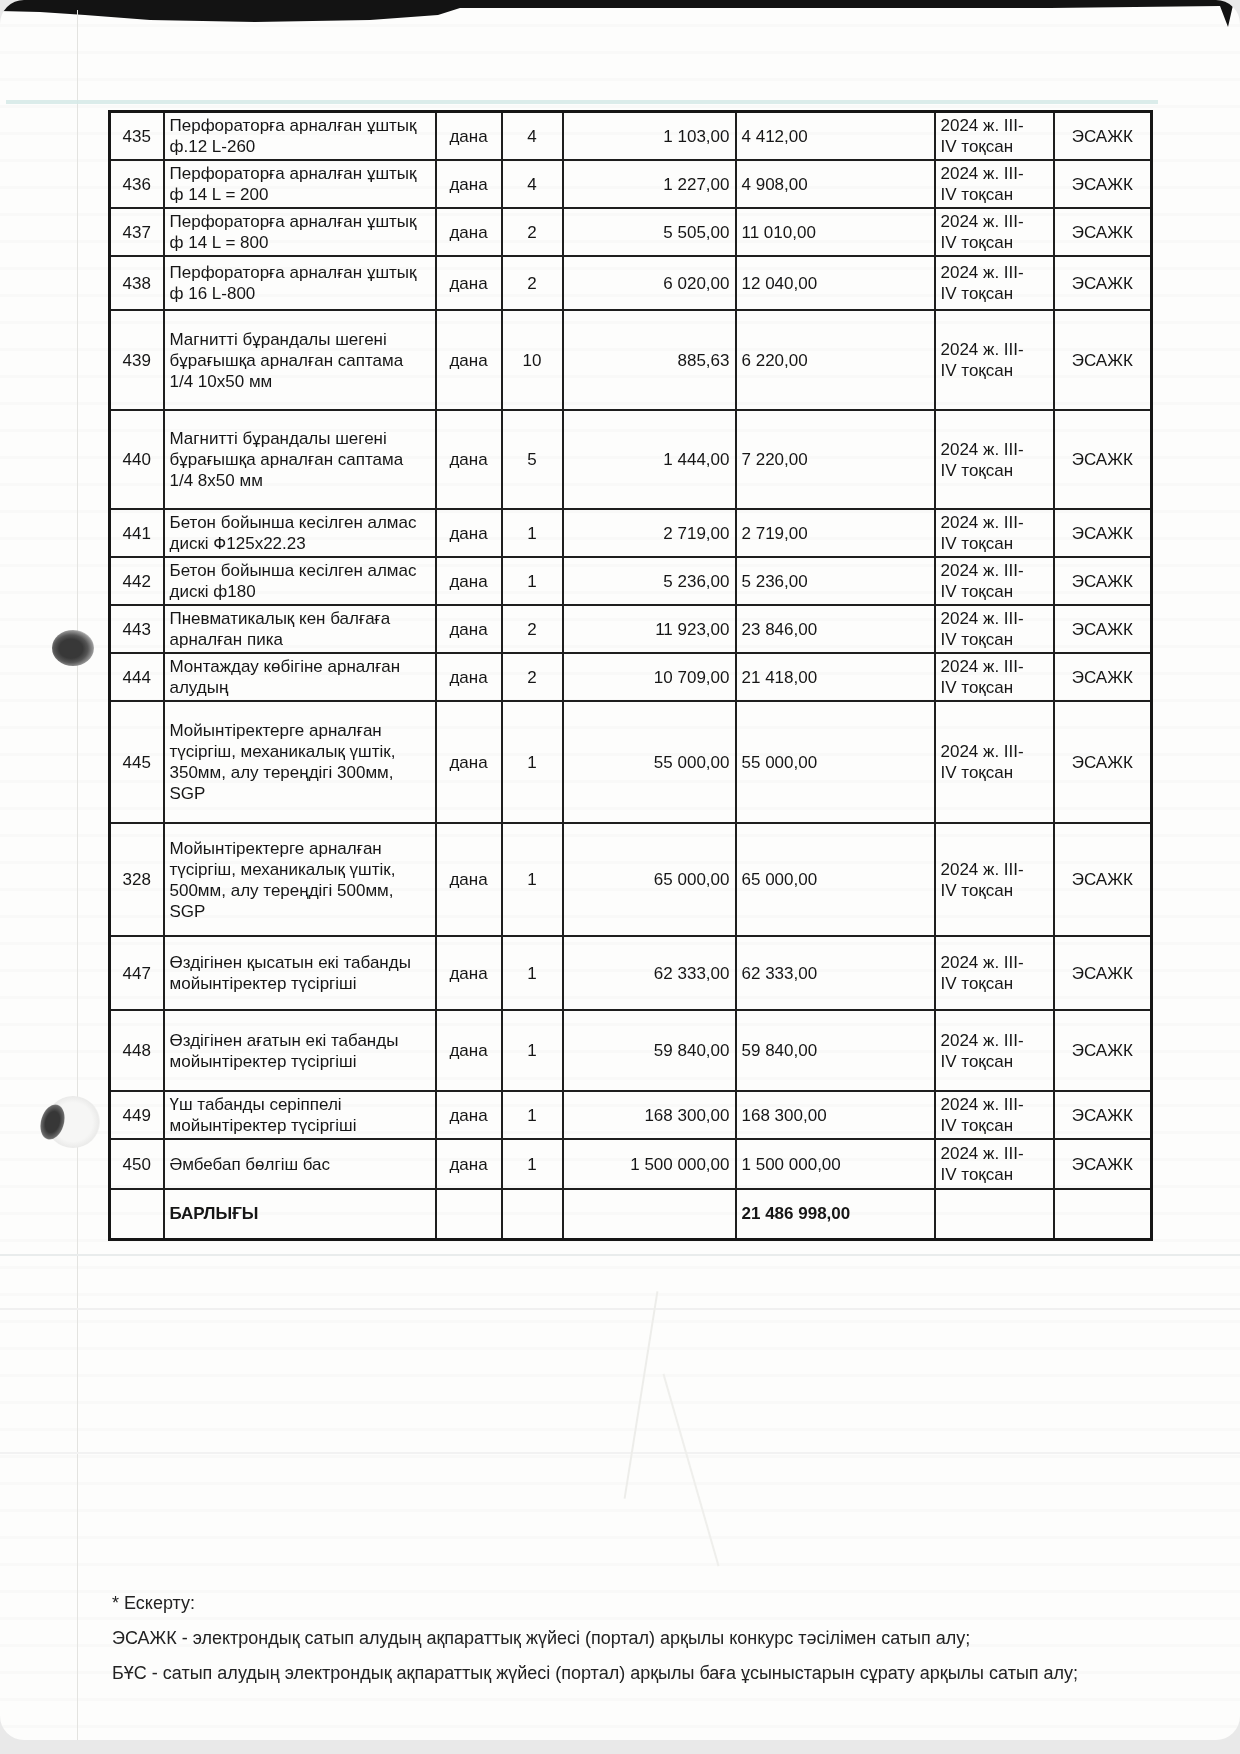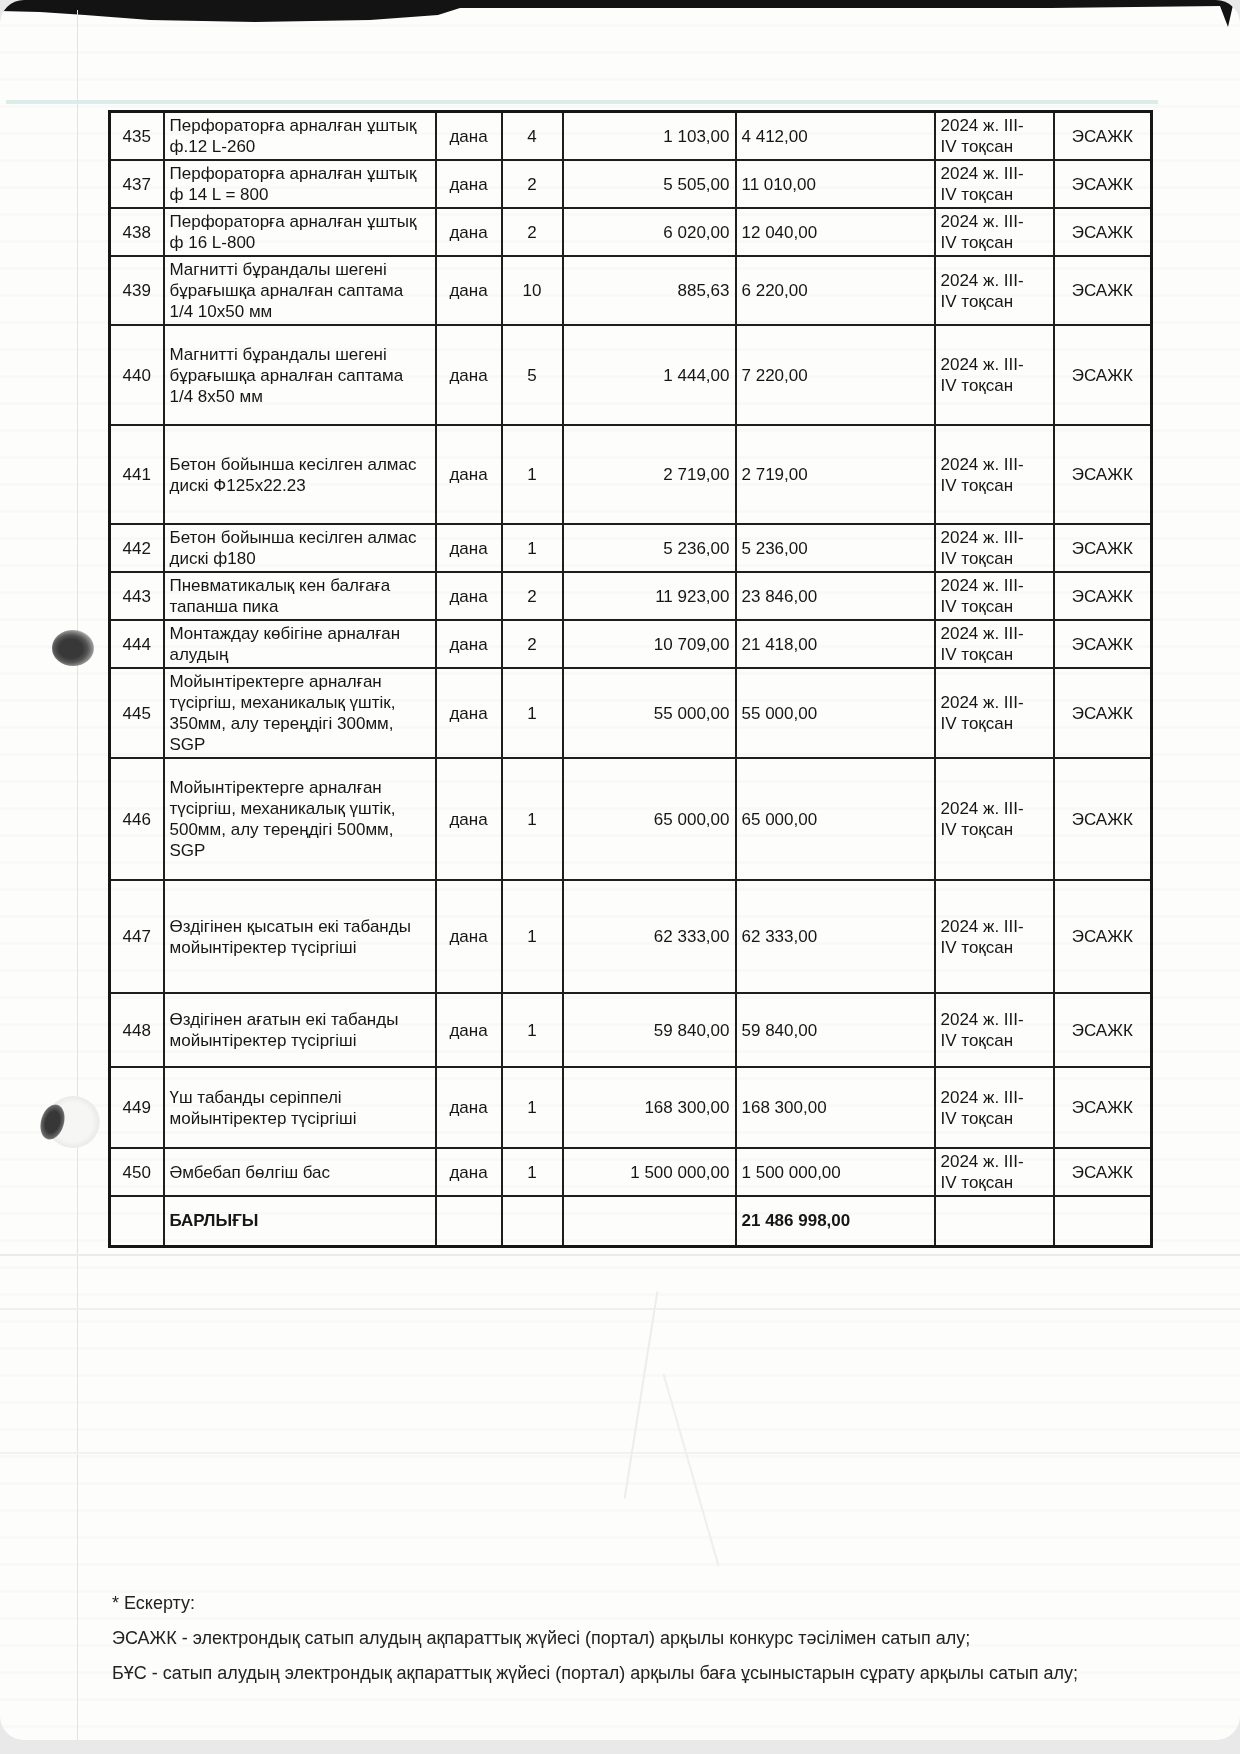--- a/index.html
+++ b/index.html
@@ -104,20 +104,33 @@
           <td class="c-qty">4</td>
           <td class="c-price">1 103,00</td>
           <td class="c-sum">4 412,00</td>
           <td class="c-period">
               <span>2024 ж. III-</span>
               <span>IV тоқсан</span>
             </td>
           <td class="c-method">ЭСАЖК</td>
         </tr>
         <tr>
+          <td class="c-no">436</td>
+          <td class="c-name">Перфораторға арналған ұштық ф 14 L = 200</td>
+          <td class="c-unit">дана</td>
+          <td class="c-qty">4</td>
+          <td class="c-price">1 227,00</td>
+          <td class="c-sum">4 908,00</td>
+          <td class="c-period">
+              <span>2024 ж. III-</span>
+              <span>IV тоқсан</span>
+            </td>
+          <td class="c-method">ЭСАЖК</td>
+        </tr>
+        <tr>
           <td class="c-no">437</td>
           <td class="c-name">Перфораторға арналған ұштық ф 14 L = 800</td>
           <td class="c-unit">дана</td>
           <td class="c-qty">2</td>
           <td class="c-price">5 505,00</td>
           <td class="c-sum">11 010,00</td>
           <td class="c-period">
               <span>2024 ж. III-</span>
               <span>IV тоқсан</span>
             </td>
@@ -183,21 +196,21 @@
           <td class="c-price">5 236,00</td>
           <td class="c-sum">5 236,00</td>
           <td class="c-period">
               <span>2024 ж. III-</span>
               <span>IV тоқсан</span>
             </td>
           <td class="c-method">ЭСАЖК</td>
         </tr>
         <tr>
           <td class="c-no">443</td>
-          <td class="c-name">Пневматикалық кен балғаға тапанша пика</td>
+          <td class="c-name">Пневматикалық кен балғаға арналған пика</td>
           <td class="c-unit">дана</td>
           <td class="c-qty">2</td>
           <td class="c-price">11 923,00</td>
           <td class="c-sum">23 846,00</td>
           <td class="c-period">
               <span>2024 ж. III-</span>
               <span>IV тоқсан</span>
             </td>
           <td class="c-method">ЭСАЖК</td>
         </tr>
@@ -221,21 +234,21 @@
           <td class="c-qty">1</td>
           <td class="c-price">55 000,00</td>
           <td class="c-sum">55 000,00</td>
           <td class="c-period">
               <span>2024 ж. III-</span>
               <span>IV тоқсан</span>
             </td>
           <td class="c-method">ЭСАЖК</td>
         </tr>
         <tr>
-          <td class="c-no">446</td>
+          <td class="c-no">328</td>
           <td class="c-name">Мойынтіректерге арналған түсіргіш, механикалық үштік, 500мм, алу тереңдігі 500мм, SGP</td>
           <td class="c-unit">дана</td>
           <td class="c-qty">1</td>
           <td class="c-price">65 000,00</td>
           <td class="c-sum">65 000,00</td>
           <td class="c-period">
               <span>2024 ж. III-</span>
               <span>IV тоқсан</span>
             </td>
           <td class="c-method">ЭСАЖК</td>

